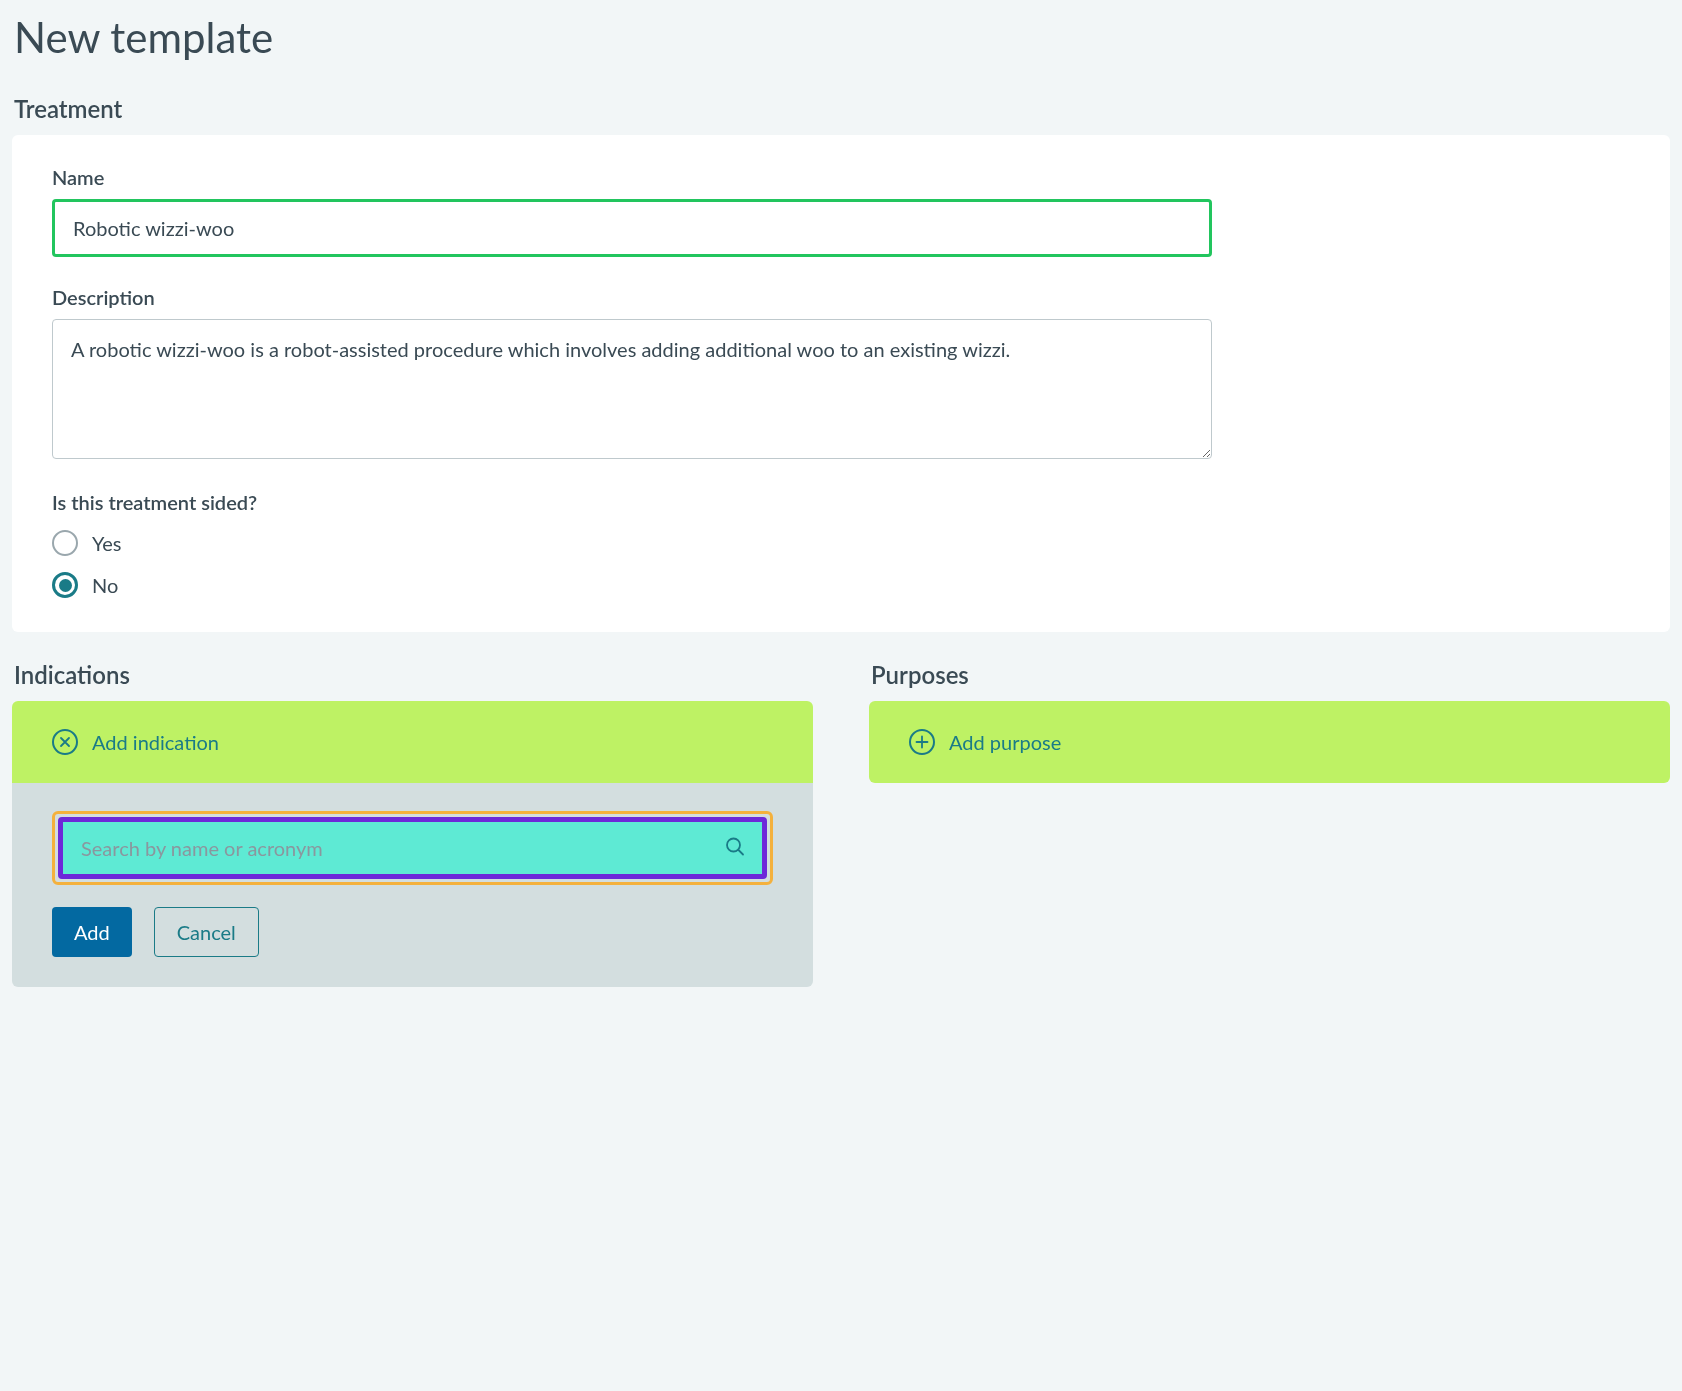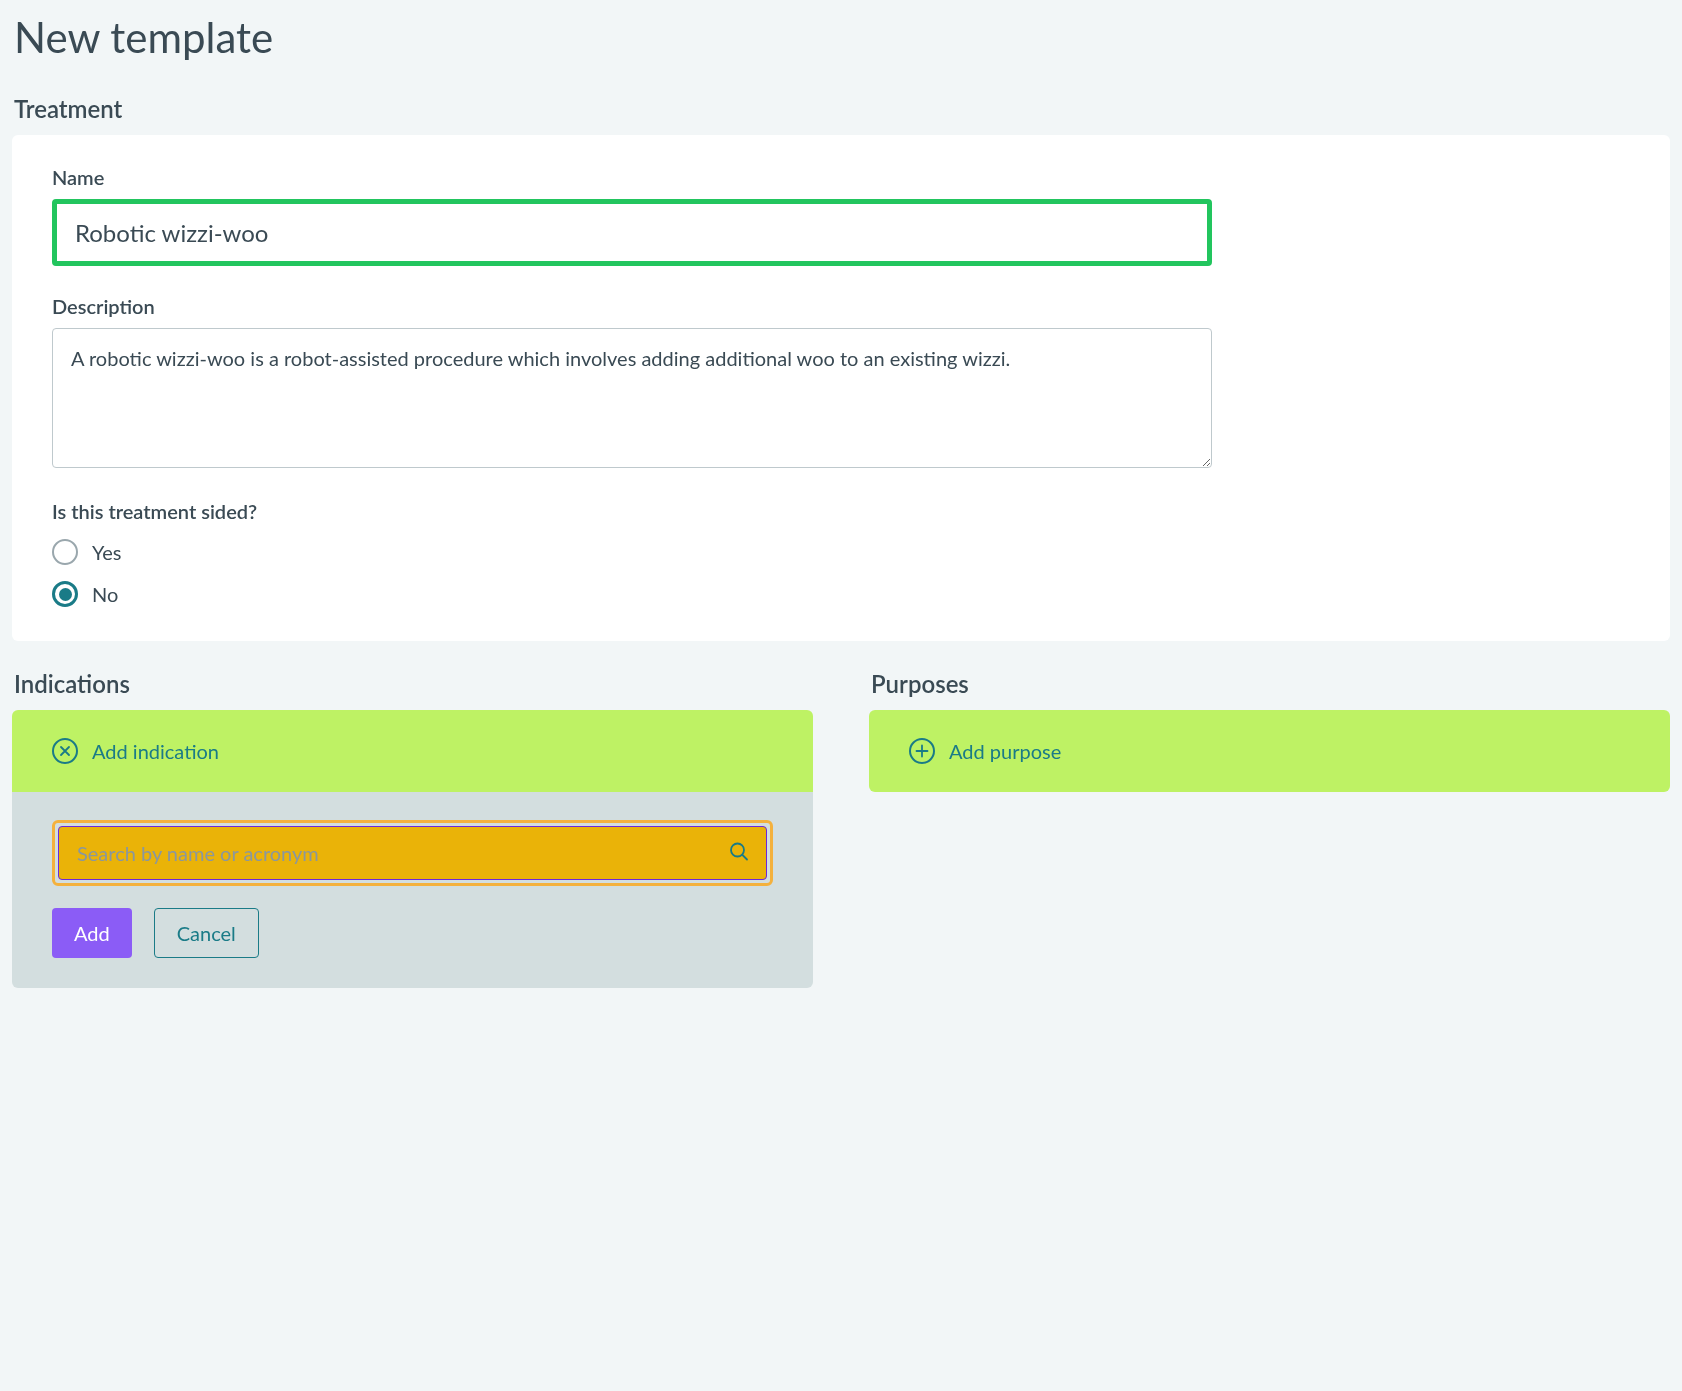--- a/index.html
+++ b/index.html
@@ -38,22 +38,22 @@
     }
     .field-hint {
       font-size: 19px;
       color: #6b7b84;
       margin-bottom: 10px;
     }
     .text-input {
       width: 100%;
       max-width: 1160px;
       padding: 14px 18px;
-      font-size: 24px;
-      border: 5px solid #22c55e;
+      font-size: 20px;
+      border: 3px solid #22c55e;
       border-radius: 4px;
       color: #3a4a54;
       font-family: inherit;
       outline: none;
     }
     .textarea {
       width: 100%;
       max-width: 1160px;
       min-height: 140px;
       padding: 14px 18px;
@@ -136,22 +136,22 @@
     }
     .search-wrap {
       position: relative;
       border: 3px solid #f4b13d;
       border-radius: 6px;
       padding: 3px;
       margin-bottom: 22px;
     }
     .search-inner {
       position: relative;
-      background: #eab308;
-      border: 1px solid #6d28d9;
+      background: #5eead4;
+      border: 5px solid #6d28d9;
       border-radius: 4px;
     }
     .search-input {
       width: 100%;
       padding: 14px 50px 14px 18px;
       font-size: 20px;
       border: none;
       border-radius: 4px;
       color: #3a4a54;
       font-family: inherit;
@@ -168,21 +168,21 @@
     }
     .btn-row { display: flex; gap: 22px; }
     .btn {
       padding: 12px 22px;
       font-size: 20px;
       border-radius: 4px;
       cursor: pointer;
       font-family: inherit;
     }
     .btn-primary {
-      background: #8b5cf6;
+      background: #0369a1;
       color: #fff;
       border: none;
       text-align: right;
     }
     .btn-secondary {
       background: transparent;
       color: #1a7b87;
       border: 1.5px solid #1a7b87;
     }
   </style>

